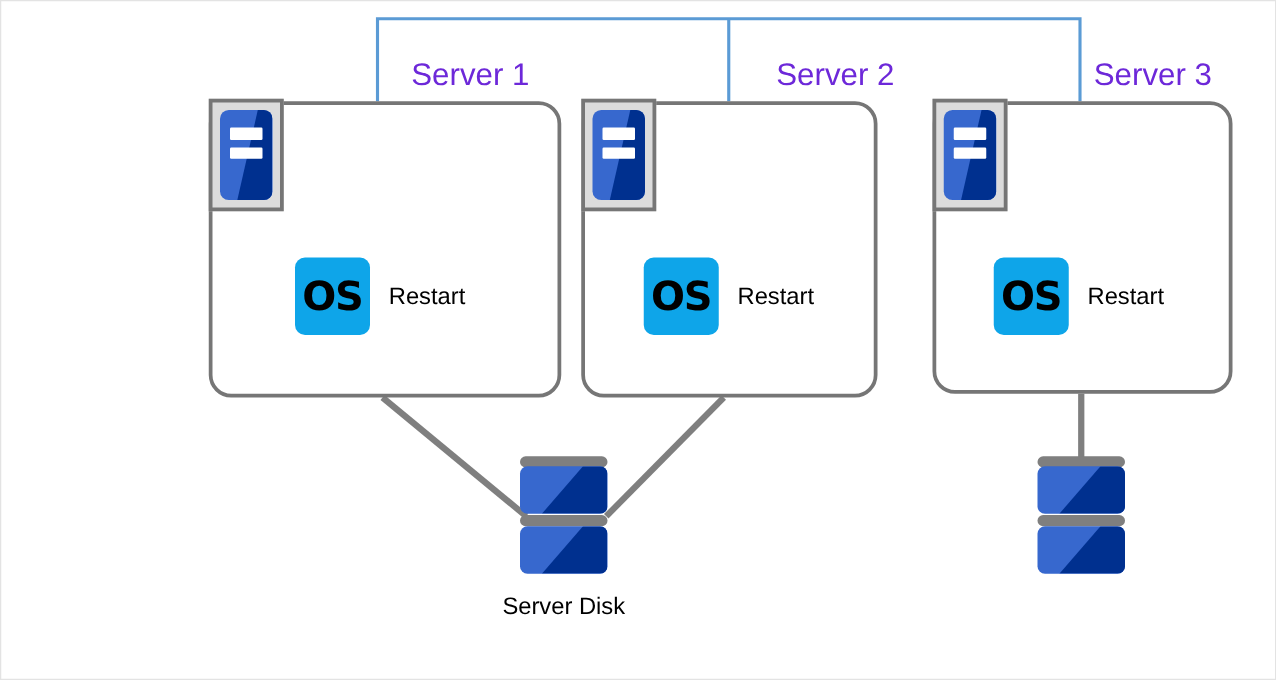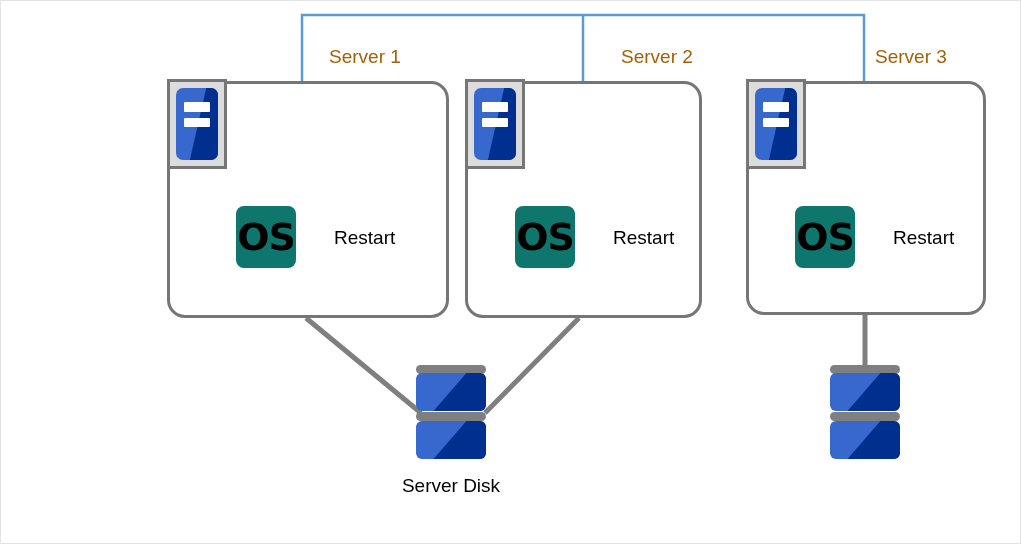--- a/index.html
+++ b/index.html
@@ -32,22 +32,22 @@
     position: absolute;
     border: 3px solid #767676;
     border-radius: 18px;
     background: #ffffff;
     box-sizing: border-box;
   }
 
   
   .server-label {
     position: absolute;
-    font-size: 19px;
-    color: #a16207;
+    font-size: 25px;
+    color: #6d28d9;
     white-space: nowrap;
   }
 
   
   .server-icon {
     position: absolute;
     width: 60px;
     height: 90px;
     background: #dcdcdc;
     border: 3px solid #767676;
@@ -81,37 +81,36 @@
     border-radius: 1px;
   }
   .server-bar.bar-1 { top: 20%; }
   .server-bar.bar-2 { top: 41%; }
 
   
   .os-badge {
     position: absolute;
     width: 60px;
     height: 62px;
-    background: #0f766e;
+    background: #0ea5e9;
     border-radius: 8px;
     display: flex;
     align-items: center;
     justify-content: center;
-    font-size: 38px;
+    font-size: 32px;
     font-weight: bold;
     color: #000000;
     letter-spacing: -1px;
     font-family: "DejaVu Sans", sans-serif;
   }
   .restart-label {
     position: absolute;
     font-size: 19px;
     color: #000000;
     white-space: nowrap;
-    margin-left: 23px;
   }
 
   
   .disk {
     position: absolute;
     width: 70px;
     height: 96px;
   }
   .disk-pill {
     position: absolute;

